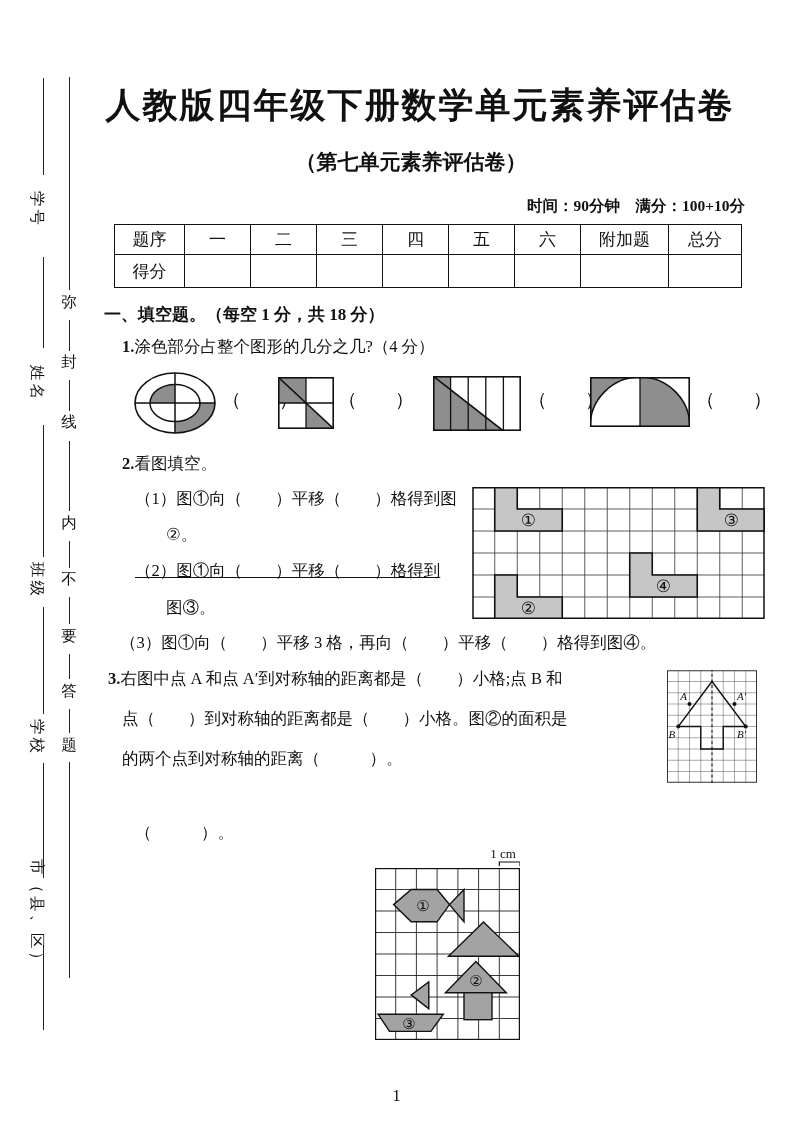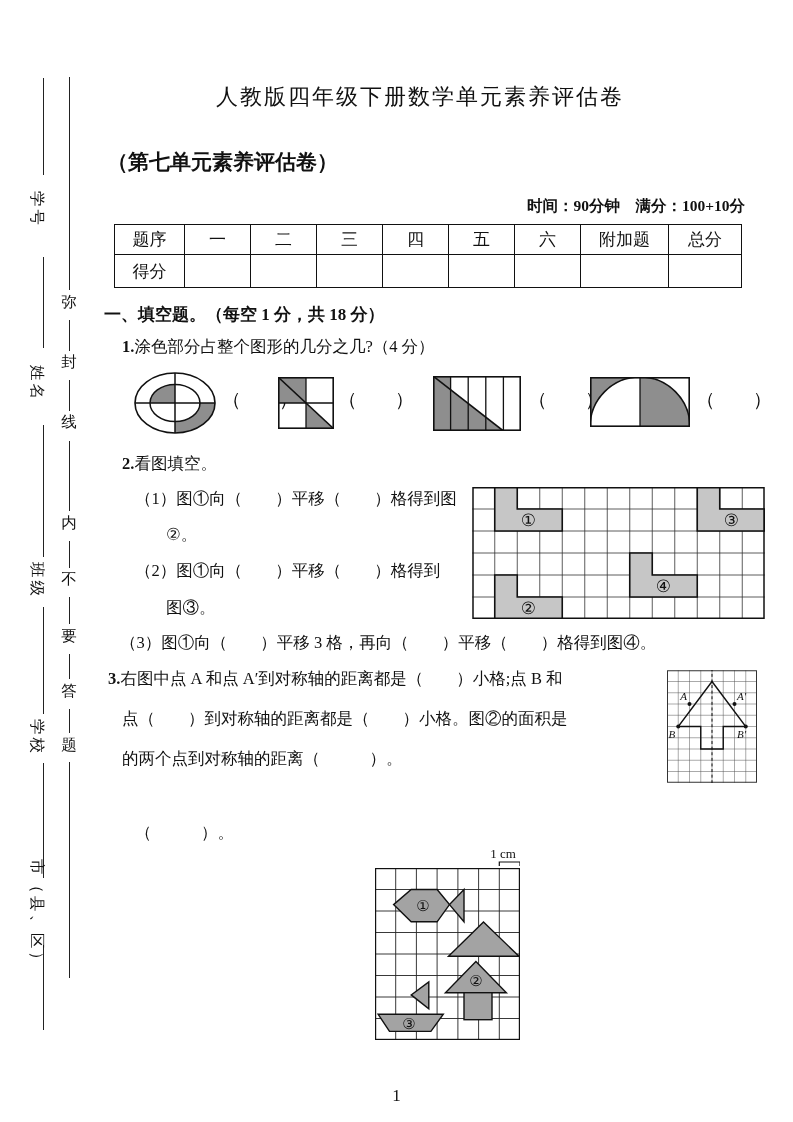--- a/index.html
+++ b/index.html
@@ -4,22 +4,22 @@
 <style>
   html,body{margin:0;padding:0;background:#d9d9d9;}
   .page{position:relative;width:793px;height:1122px;background:#ffffff;
         font-family:"Liberation Serif",serif;color:#111;overflow:hidden;}
   .abs{position:absolute;}
   .vseg{position:absolute;width:1.4px;background:#222;}
   .m-field{position:absolute;left:13px;width:46px;display:flex;align-items:center;justify-content:center;}
   .m-field span{transform:rotate(90deg);white-space:nowrap;font-size:15.5px;letter-spacing:3px;}
   .seal-char{position:absolute;left:60px;width:18px;text-align:center;font-size:15.5px;}
   .title{position:absolute;left:95px;top:82px;width:650px;text-align:center;
-         font-family:"Liberation Sans",sans-serif;font-weight:400;font-size:22px;letter-spacing:2px;}
-  .subtitle{position:absolute;left:107px;top:148px;width:650px;
+         font-family:"Liberation Sans",sans-serif;font-weight:700;font-size:35px;letter-spacing:2px;}
+  .subtitle{position:absolute;left:86px;top:148px;width:650px;text-align:center;
             font-family:"Liberation Sans",sans-serif;font-weight:700;font-size:21px;}
   .meta{position:absolute;left:100px;top:196px;width:645px;text-align:right;font-size:15.5px;font-weight:600;}
   table.score{position:absolute;left:114px;top:224px;border-collapse:collapse;table-layout:fixed;width:627px;}
   table.score td{border:1.6px solid #111;text-align:center;font-size:17px;padding:0;}
   table.score tr.hdr td{height:29px;}
   table.score tr.blank td{height:32px;}
   .h1{position:absolute;font-size:17px;font-weight:700;white-space:nowrap;}
   .line{position:absolute;font-size:16.5px;white-space:nowrap;}
   .line b{font-weight:700;}
   .bracket{position:absolute;font-size:19px;white-space:nowrap;}
@@ -158,21 +158,21 @@
     <path d="M50 0 V50" stroke="#111" stroke-width="1.3"></path>
     <rect x="0.8" y="0.8" width="98.4" height="48.4" fill="none" stroke="#111" stroke-width="1.6"></rect>
   </svg>
   <div class="bracket" style="left:696px;top:387px;">（　　）</div>
 
   <div class="line" style="left:122px;top:453px;">
     <b>2.</b><span>看图填空。</span>
   </div>
   <div class="line" style="left:135px;top:488px;">（1）图①向（　　）平移（　　）格得到图</div>
   <div class="line" style="left:166px;top:524px;">②。</div>
-  <div class="line" style="left:135px;top:560px;">（2）图①向（　　）平移（　　）格得到</div>
+  <div class="line" style="left:135px;top:560px;text-decoration:underline;">（2）图①向（　　）平移（　　）格得到</div>
   <div class="line" style="left:166px;top:597px;">图③。</div>
   <div class="line" style="left:120px;top:632px;">（3）图①向（　　）平移 3 格，再向（　　）平移（　　）格得到图④。</div>
 
   <svg class="abs" style="left:472px;top:487px;" width="293" height="132" viewBox="0 0 292.5 132">
     <path d="M22.5 0V132M45 0V132M67.5 0V132M90 0V132M112.5 0V132M135 0V132M157.5 0V132M180 0V132M202.5 0V132M225 0V132M247.5 0V132M270 0V132M0 22H292.5M0 44H292.5M0 66H292.5M0 88H292.5M0 110H292.5" stroke="#333" stroke-width="0.8"></path>
     <polygon points="22.5,0 45,0 45,22 90,22 90,44 22.5,44" fill="#c6c6c6" stroke="#111" stroke-width="1.6"></polygon>
     <polygon points="225,0 247.5,0 247.5,22 292.5,22 292.5,44 225,44" fill="#c6c6c6" stroke="#111" stroke-width="1.6"></polygon>
     <polygon points="22.5,88 45,88 45,110 90,110 90,132 22.5,132" fill="#c6c6c6" stroke="#111" stroke-width="1.6"></polygon>
     <polygon points="157.5,66 180,66 180,88 225,88 225,110 157.5,110" fill="#c6c6c6" stroke="#111" stroke-width="1.6"></polygon>
     <rect x="0.75" y="0.75" width="291" height="130.5" fill="none" stroke="#111" stroke-width="1.5"></rect>

